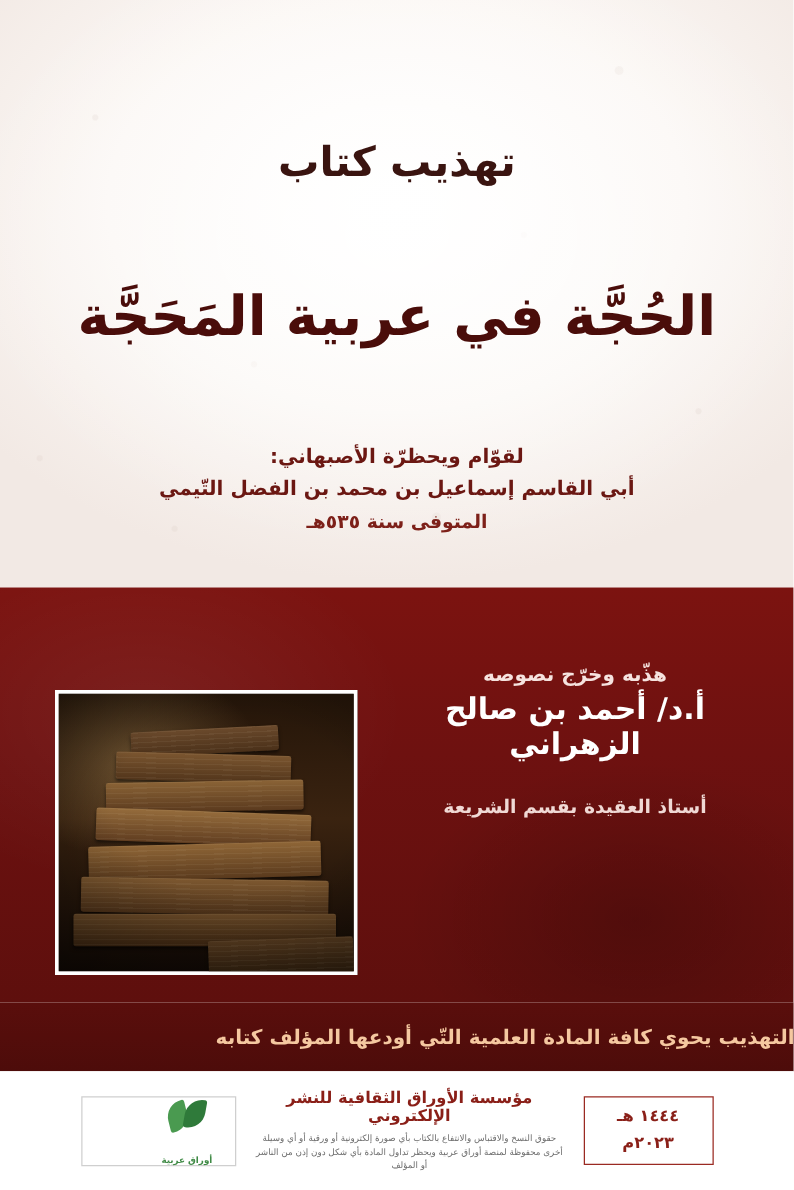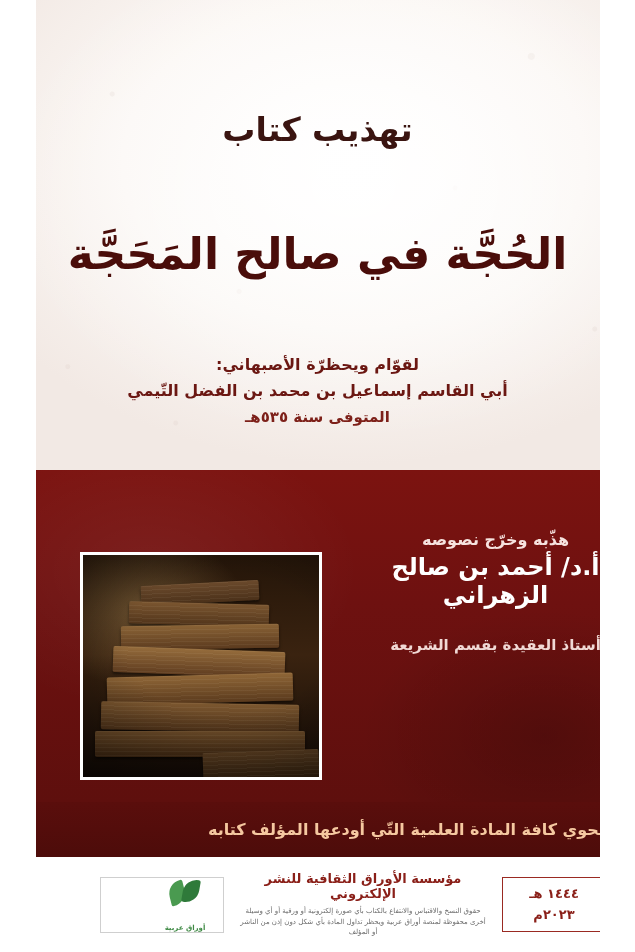--- a/index.html
+++ b/index.html
@@ -5,21 +5,21 @@
   html, body {
     margin: 0;
     padding: 0;
     background: #ffffff;
   }
   body {
     font-family: "DejaVu Sans", "Liberation Sans", sans-serif;
   }
   .page {
     position: relative;
-    width: 564px;
+    width: 635px;
     height: 952px;
     overflow: hidden;
     background: #ffffff;
     margin: 0 auto;
   }
 
   
   .top-section {
     position: absolute;
     left: 0;
@@ -281,21 +281,21 @@
 <body>
 
 <div class="page">
 
   <div class="top-section">
     <div class="top-texture"></div>
     <div class="top-vignette"></div>
   </div>
 
   <div class="title-kitab">تهذيب كتاب</div>
-  <div class="title-main">الحُجَّة في صالح المَحَجَّة</div>
+  <div class="title-main">الحُجَّة في عربية المَحَجَّة</div>
 
   <div class="author-block">
     <div class="l1">لقوّام ويحظرّة الأصبهاني:</div>
     <div class="l2">أبي القاسم إسماعيل بن محمد بن الفضل التّيمي</div>
     <div class="l3">المتوفى سنة ٥٣٥هـ</div>
   </div>
 
   <div class="mid-section">
 
     <div class="editor-block">

